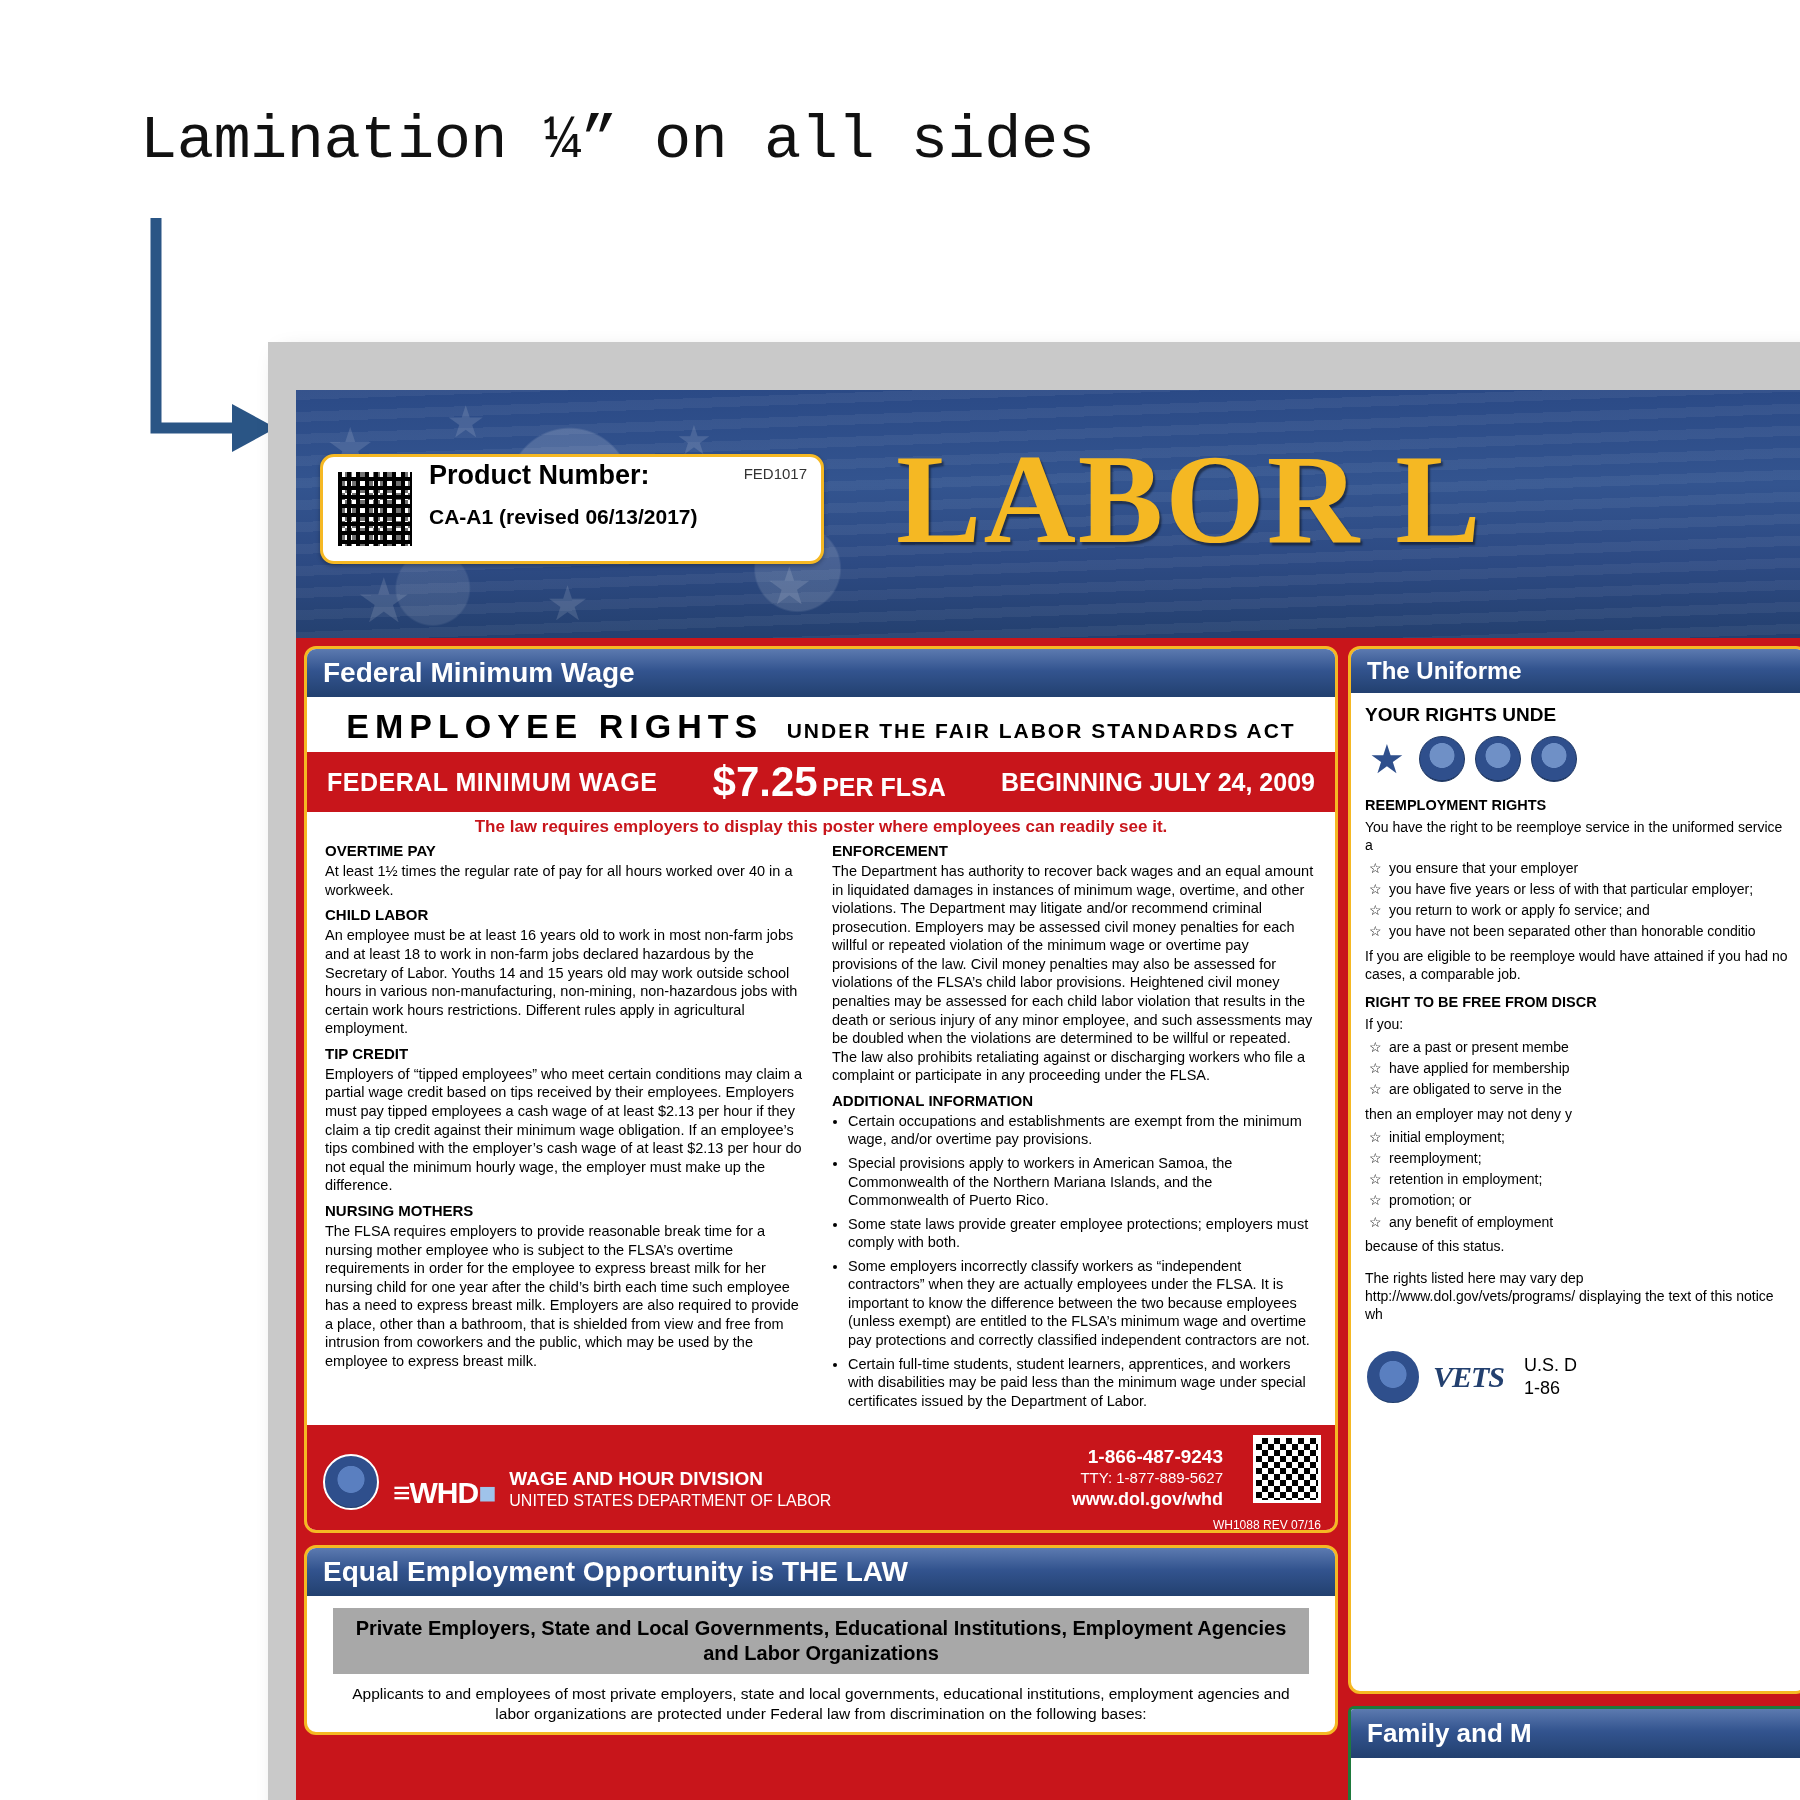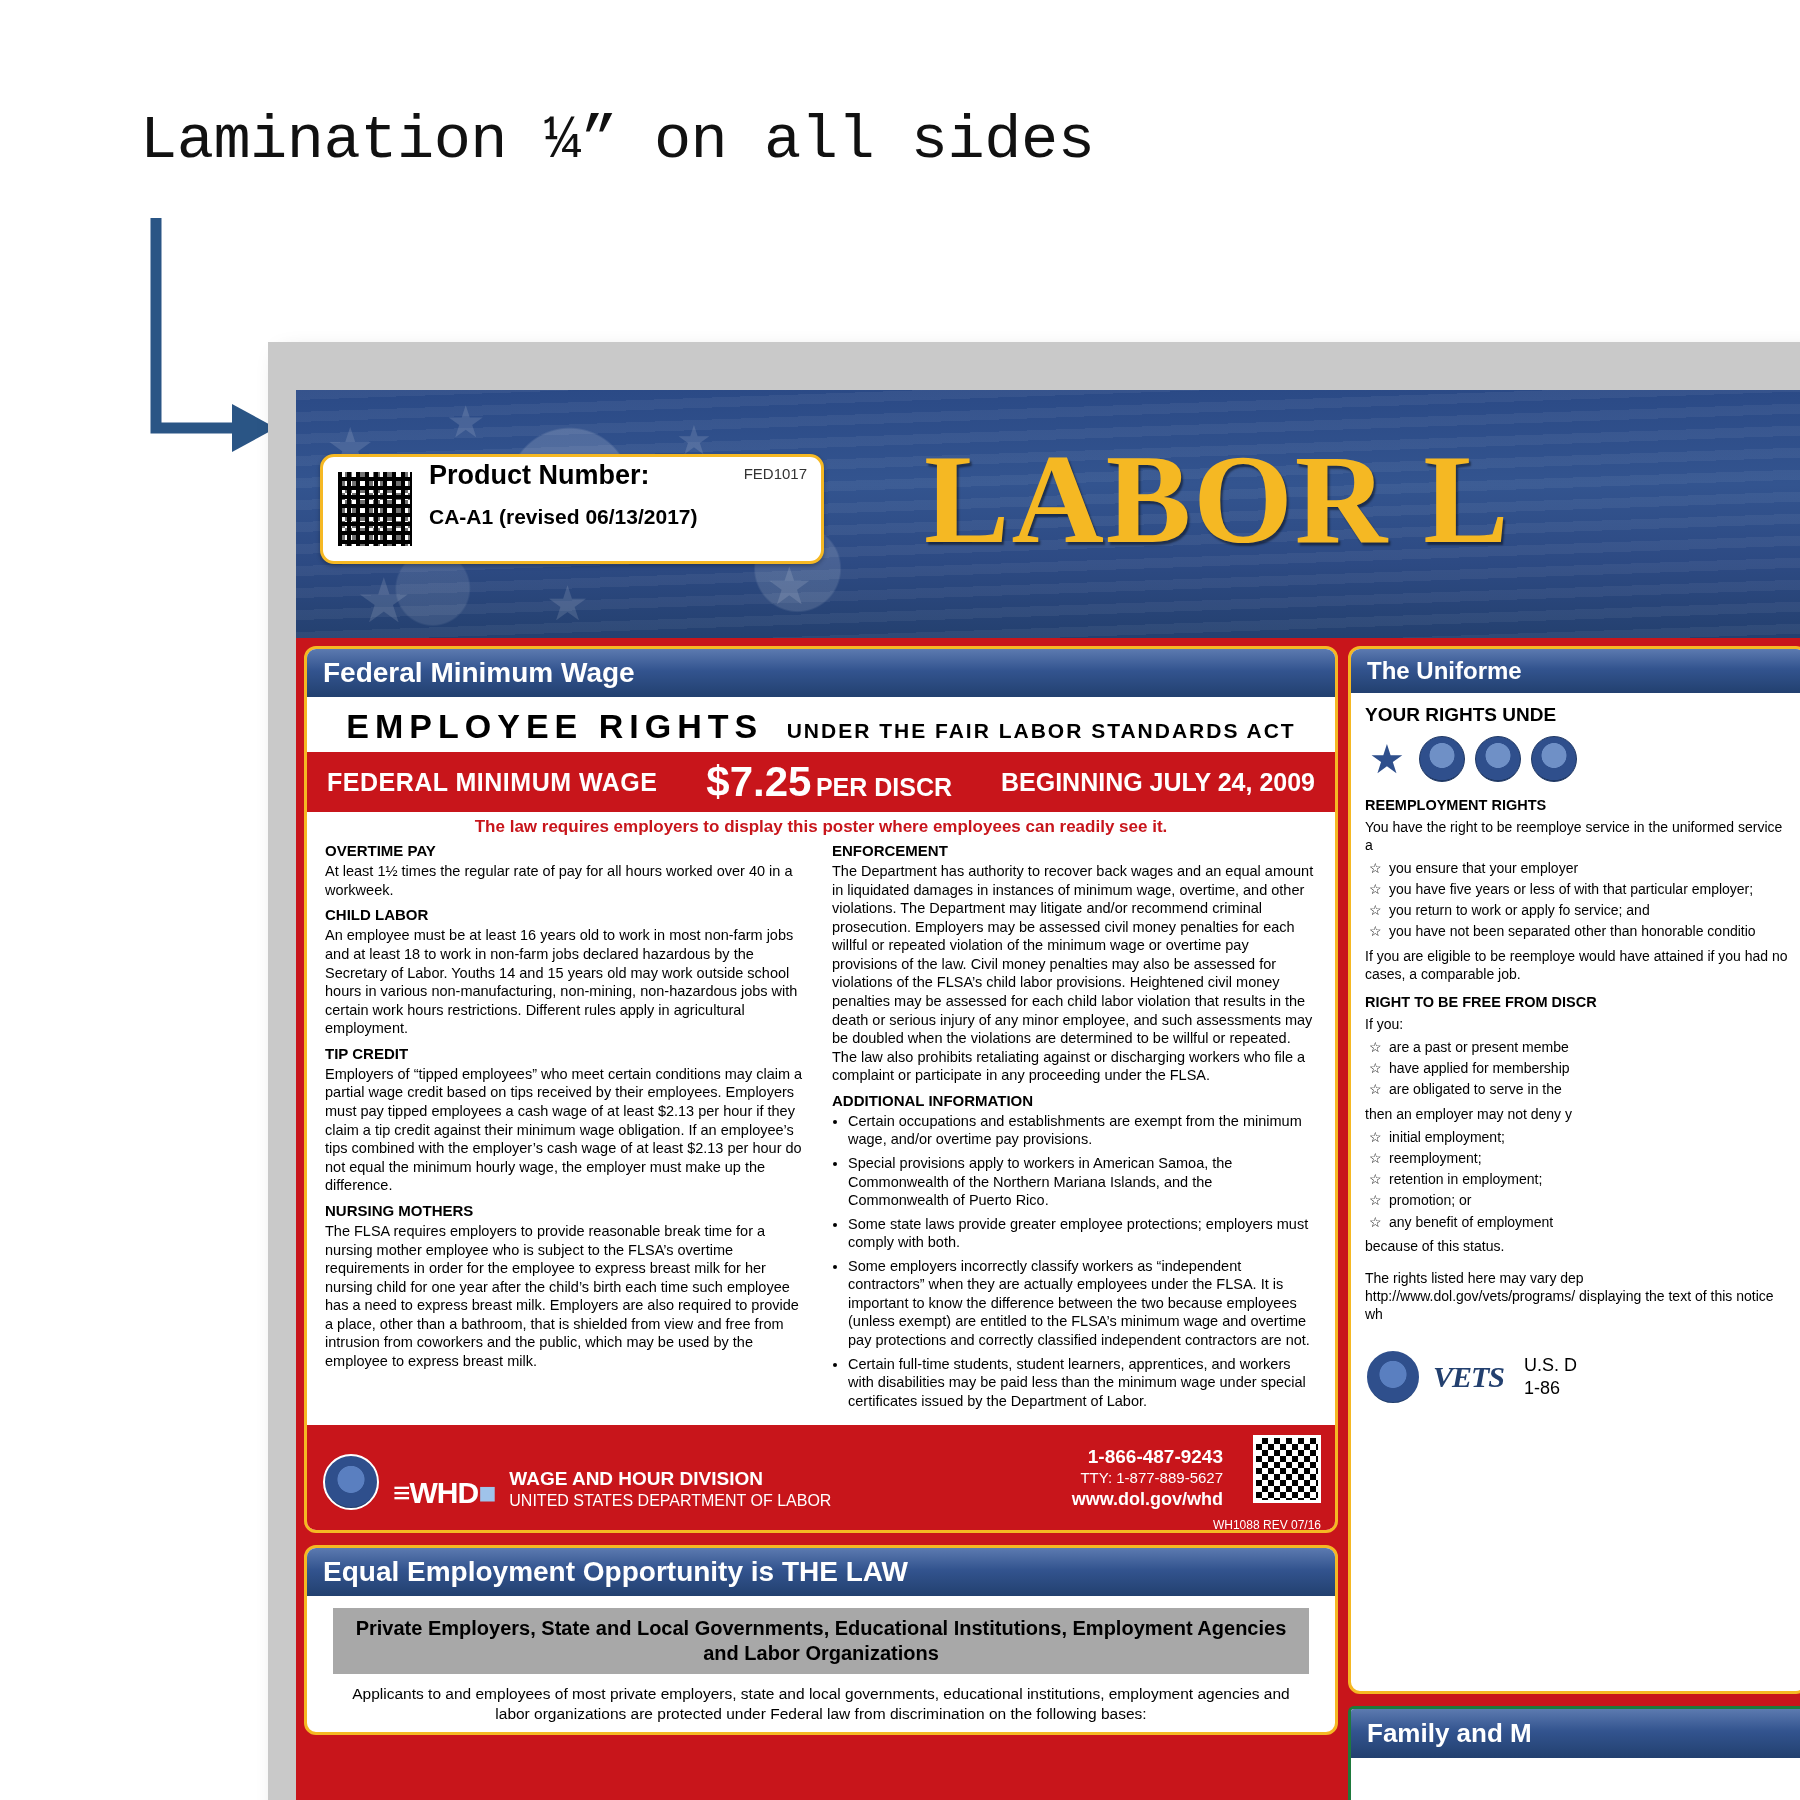--- a/index.html
+++ b/index.html
@@ -79,21 +79,21 @@
     pointer-events: none;
   }
   .star {
     position: absolute;
     color: rgba(255,255,255,0.13);
     font-size: 54px;
     line-height: 1;
   }
   .banner-title {
     position: absolute;
-    left: 628px;
+    left: 600px;
     top: 36px;
     font-family: "Liberation Serif", serif;
     font-weight: bold;
     font-size: 128px;
     letter-spacing: 2px;
     color: #f5b823;
     text-shadow: 2px 3px 2px rgba(0,0,0,0.45);
     white-space: nowrap;
   }
 
@@ -443,21 +443,21 @@
         <div class="panel-head">Federal Minimum Wage</div>
 
         <div class="flsa-title">
           <span class="big">EMPLOYEE RIGHTS</span>
           <span class="sub">UNDER THE FAIR LABOR STANDARDS ACT</span>
         </div>
 
         <div class="wage-bar">
           <span class="lbl">FEDERAL MINIMUM WAGE</span>
           <span><span class="amt">$7.25</span>
-          <span class="per">PER DISCR</span></span>
+          <span class="per">PER FLSA</span></span>
           <span class="date">BEGINNING JULY 24, 2009</span>
         </div>
 
         <div class="law-note">The law requires employers to display this poster where employees can readily see it.</div>
 
         <div class="two-col">
           <div>
             <div class="sec-h first">OVERTIME PAY</div>
             <p>At least 1½ times the regular rate of pay for all hours worked over 40 in a workweek.</p>
             <div class="sec-h">CHILD LABOR</div>

